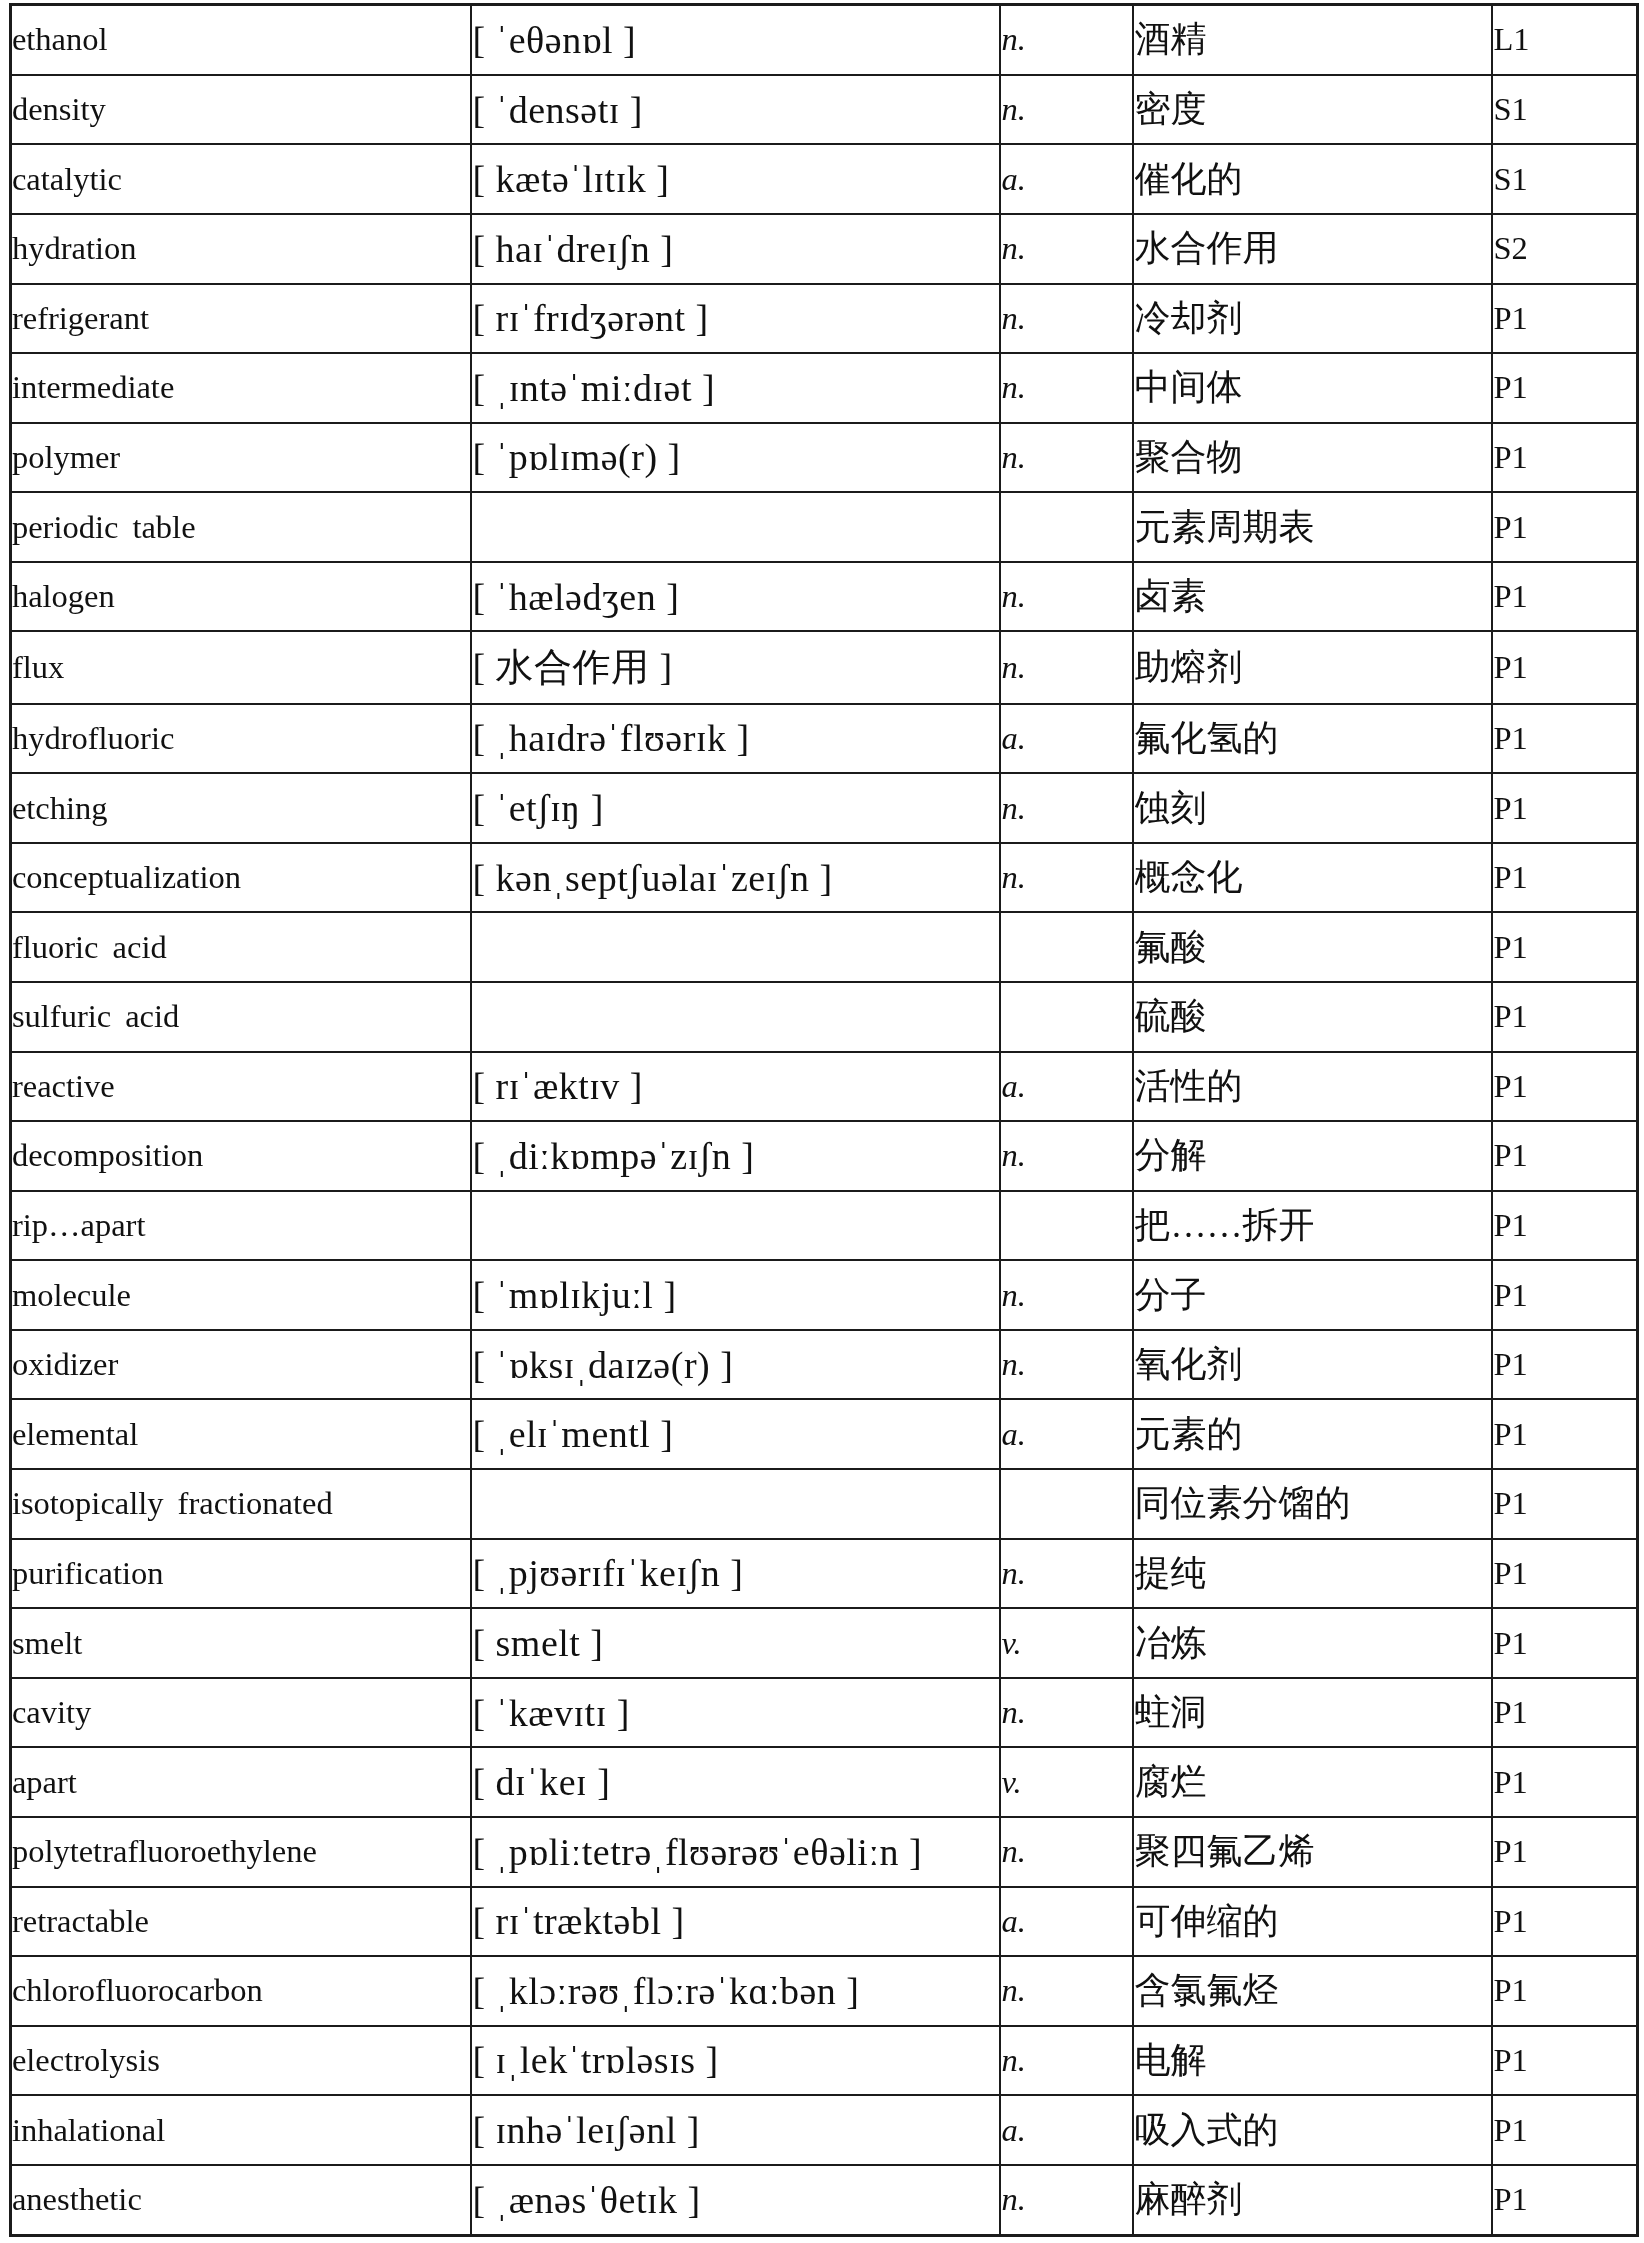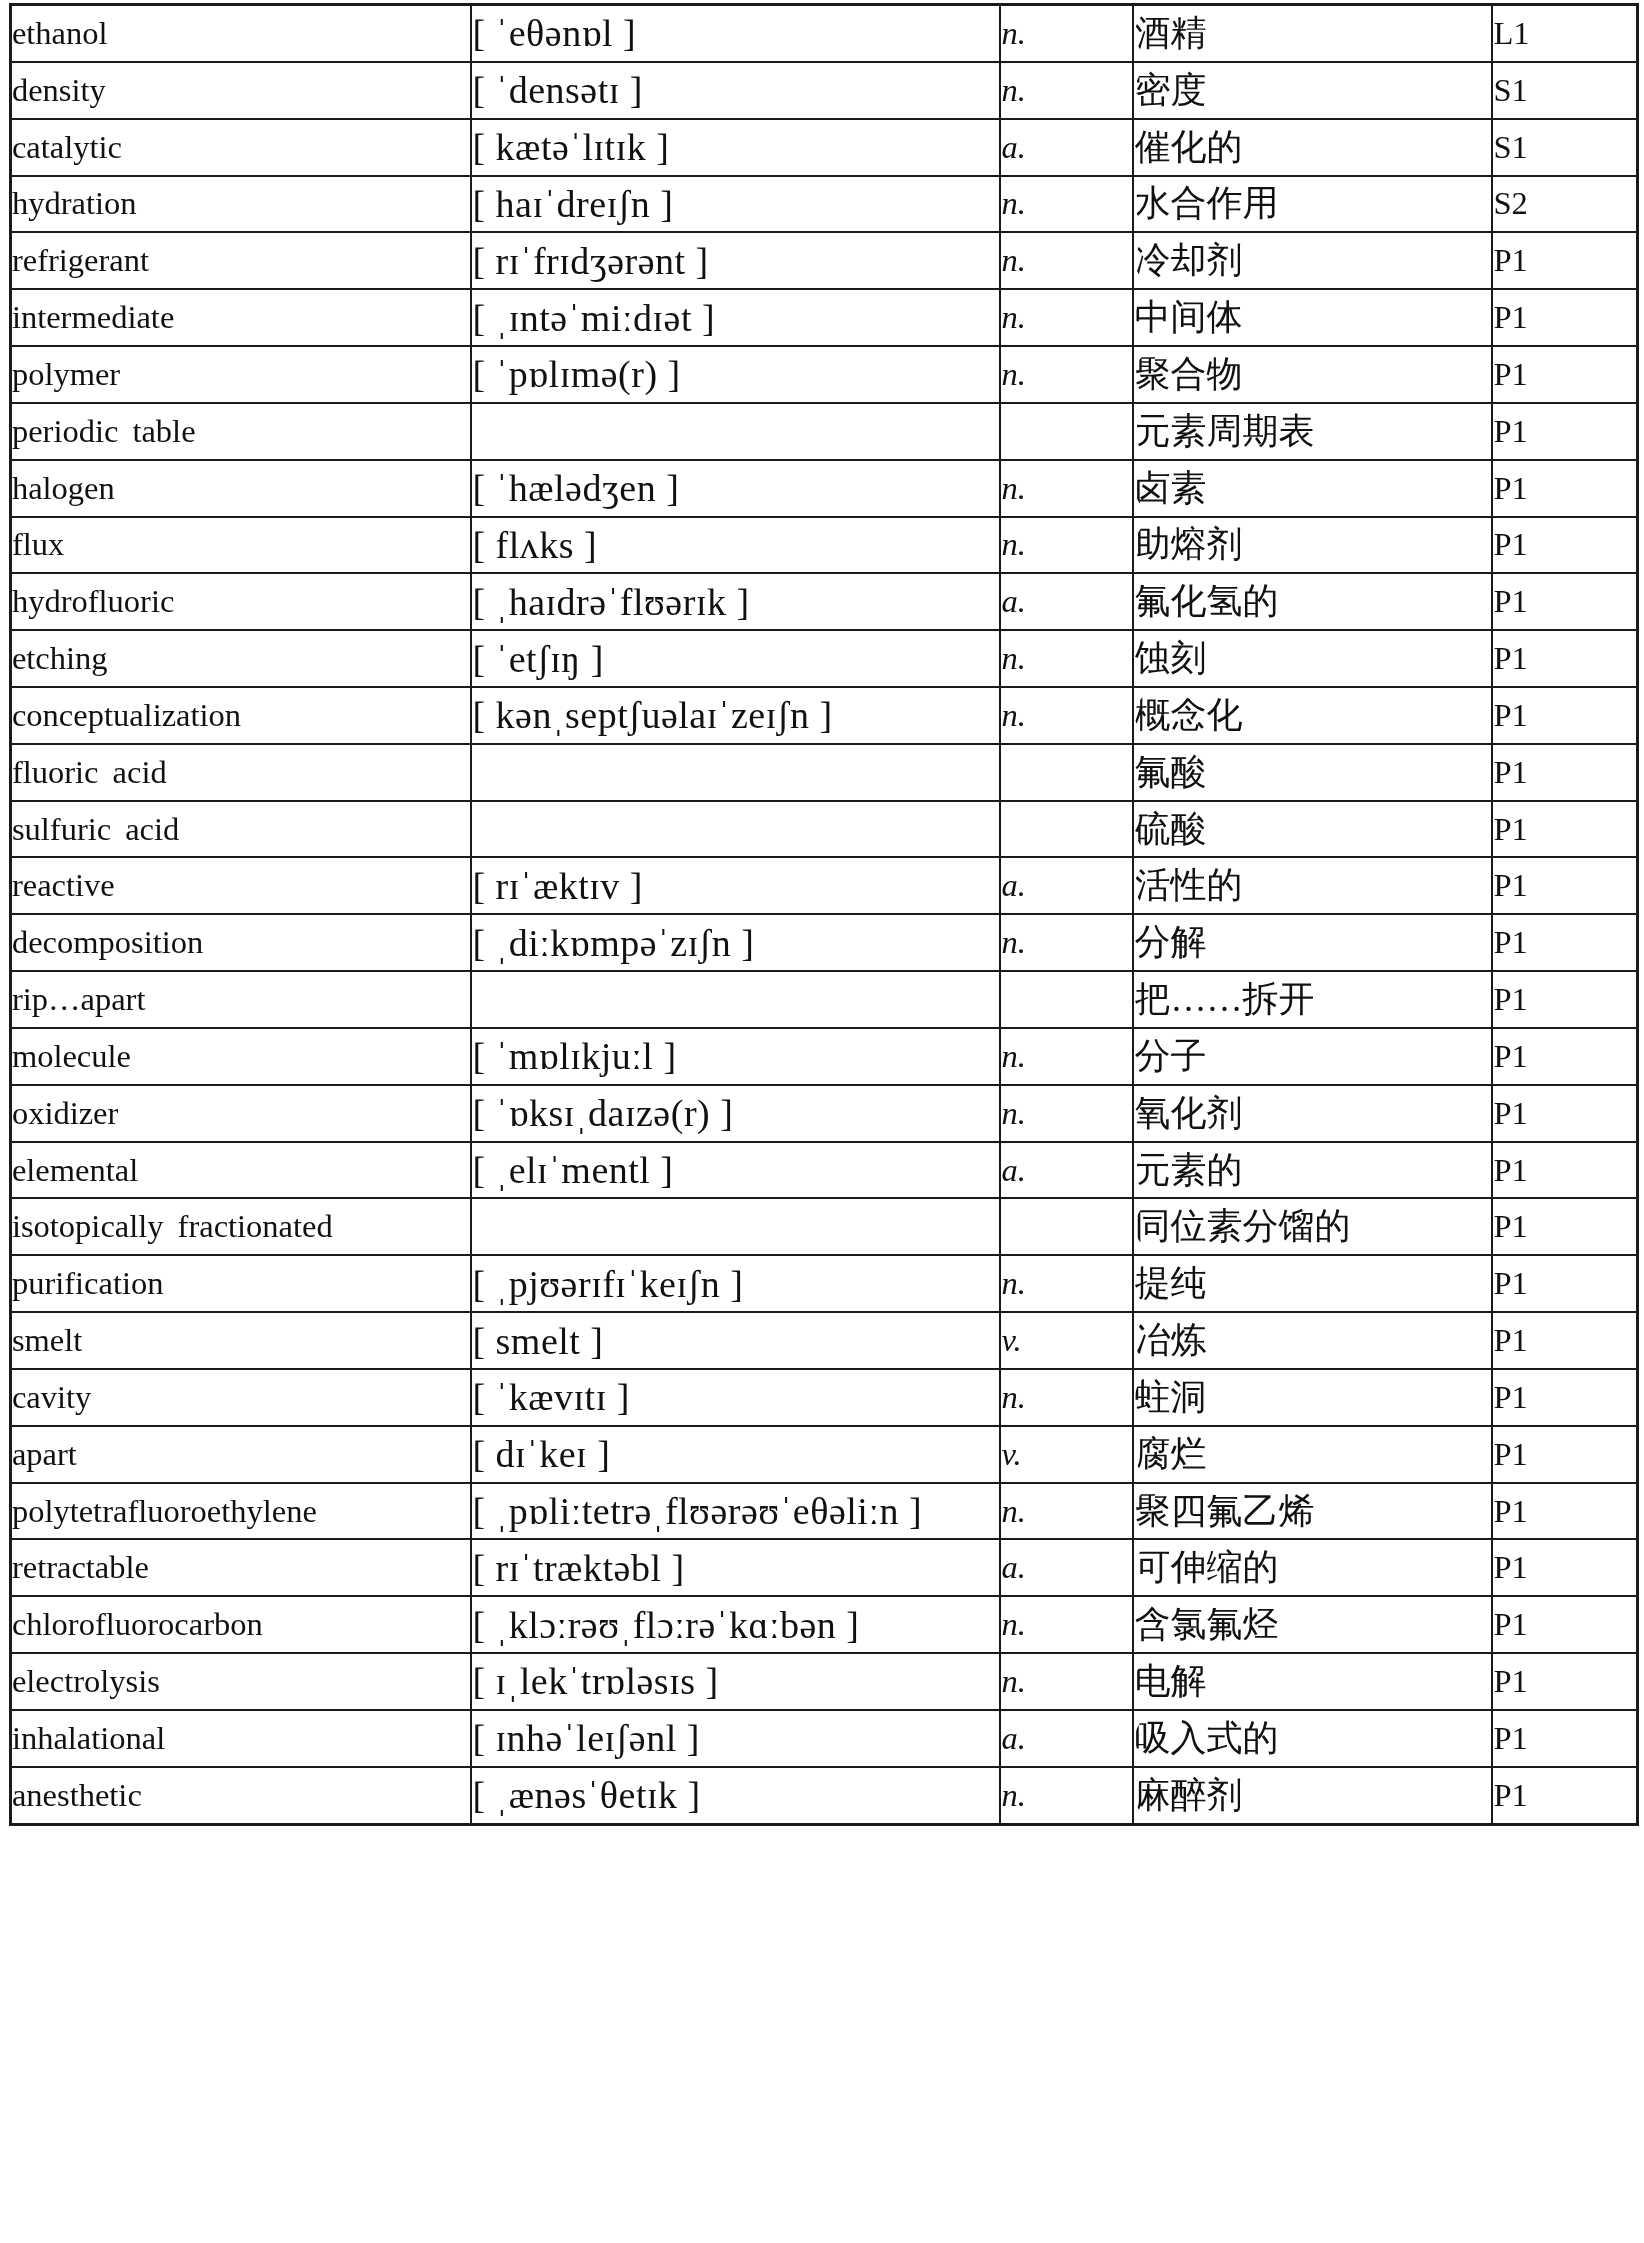--- a/index.html
+++ b/index.html
@@ -10,21 +10,21 @@
     height: 2243px;
     overflow: hidden;
     font-family: "Liberation Serif", "DejaVu Serif", serif;
     color: #111111;
   }
   table.vocab-table {
     position: absolute;
     left: 8.9px;
     top: 3px;
     width: 1626px;
-    height: 1823px;
+    height: 2234px;
     border-collapse: collapse;
     table-layout: fixed;
     border: 3px solid #1b1b1b;
   }
   table.vocab-table td {
     border: 2px solid #1b1b1b;
     vertical-align: middle;
     white-space: nowrap;
     overflow: hidden;
     padding: 0;
@@ -124,21 +124,21 @@
   </tr>
       <tr>
     <td class="c-word">halogen</td>
     <td class="c-ipa">[ ˈhælədʒen ]</td>
     <td class="c-pos">n.</td>
     <td class="c-zh">卤素</td>
     <td class="c-level">P1</td>
   </tr>
       <tr>
     <td class="c-word">flux</td>
-    <td class="c-ipa">[ flʌks ]</td>
+    <td class="c-ipa">[ 水合作用 ]</td>
     <td class="c-pos">n.</td>
     <td class="c-zh">助熔剂</td>
     <td class="c-level">P1</td>
   </tr>
       <tr>
     <td class="c-word">hydrofluoric</td>
     <td class="c-ipa">[ ˌhaɪdrəˈflʊərɪk ]</td>
     <td class="c-pos">a.</td>
     <td class="c-zh">氟化氢的</td>
     <td class="c-level">P1</td>

